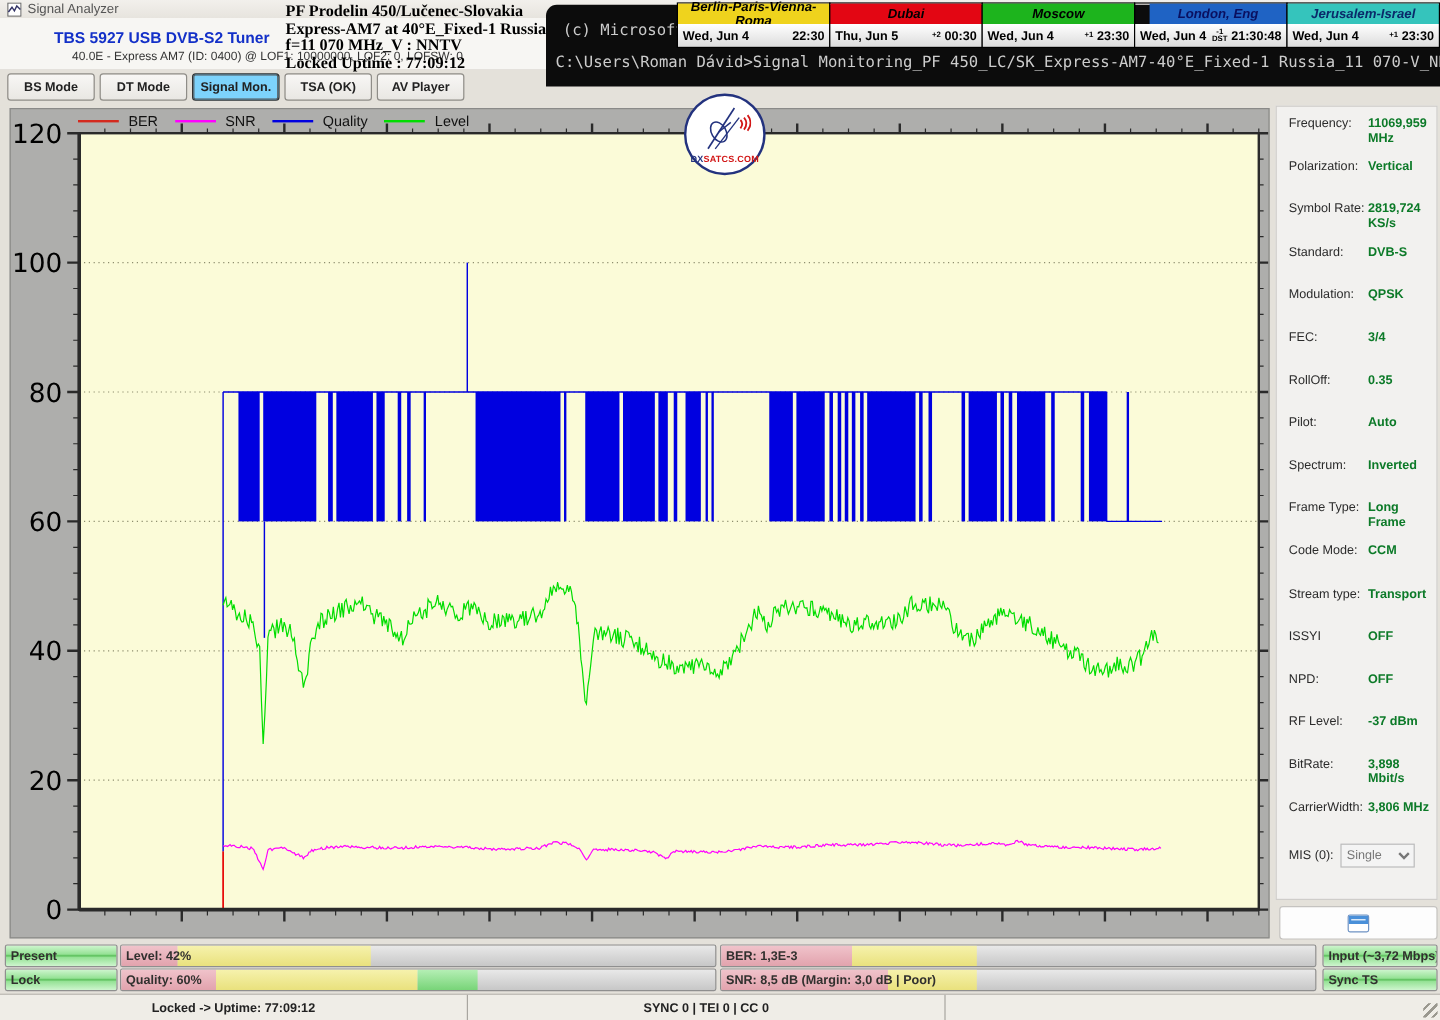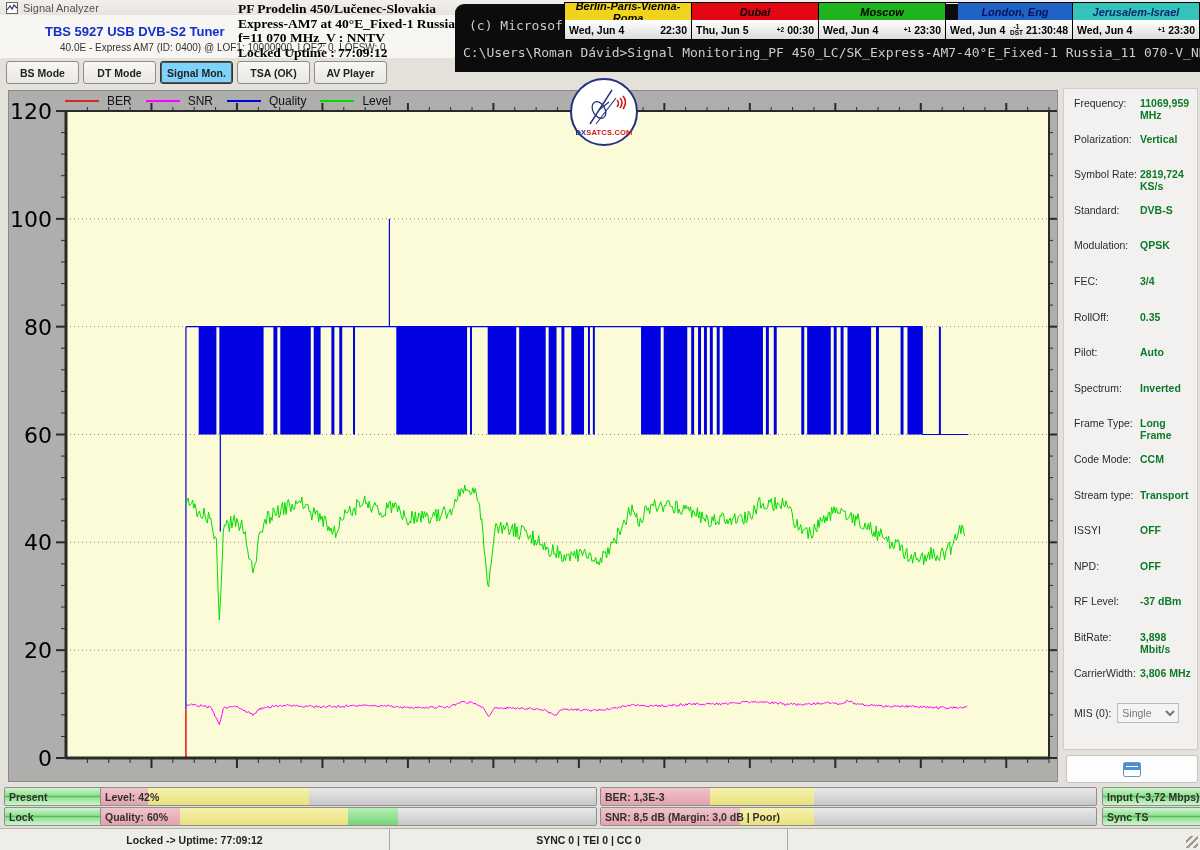--- a/index.html
+++ b/index.html
@@ -68,21 +68,21 @@
   
   .bar{position:absolute;height:17px;border:1px solid #8f8f8f;border-radius:2px;
        background:linear-gradient(#e9e9e9,#c7c7c7);overflow:hidden;}
   .bar .lbl{position:absolute;left:4px;top:50%;transform:translateY(-50%);
             font-size:10.5px;font-weight:bold;color:#31302e;white-space:nowrap;z-index:2;}
   .bar .segs{position:absolute;left:0;top:0;bottom:0;right:0;display:flex;}
   .seg{height:100%;}
   .seg-pink{background:linear-gradient(#f0c3cb,#e2a3ad);}
   .seg-yellow{background:linear-gradient(#f6f2ad,#e9e17d);}
   .seg-green{background:linear-gradient(#b5efb5,#78d478);}
-  .bar-green{background:linear-gradient(#cef5ce 0%,#95e295 42%,#5abf5a 50%,#95e295 58%,#cef5ce 100%);padding-left:44px;}
+  .bar-green{background:linear-gradient(#cef5ce 0%,#95e295 42%,#5abf5a 50%,#95e295 58%,#cef5ce 100%);}
   .row1{top:787px;} .row2{top:807px;}
   .col1{left:4px;width:92px;} .col2{left:100px;width:495px;} .col3{left:600px;width:495px;} .col4{left:1102px;width:94px;}
 
   
   #statusbar{left:0;top:828px;width:1200px;height:22px;background:#efede7;border-top:1px solid #b7b4ad;
              display:flex;align-items:center;font-size:10.5px;font-weight:bold;color:#222;}
   .sb-cell{height:100%;display:flex;align-items:center;justify-content:center;border-right:1px solid #a8a6a0;box-sizing:border-box;}
   #sb1{width:390px;} #sb2{width:398px;} #sb3{width:397px;}
   #grip{position:absolute;right:2px;bottom:2px;width:12px;height:12px;
         background:repeating-linear-gradient(135deg,transparent 0 3px,#9a988f 3px 5px);}

